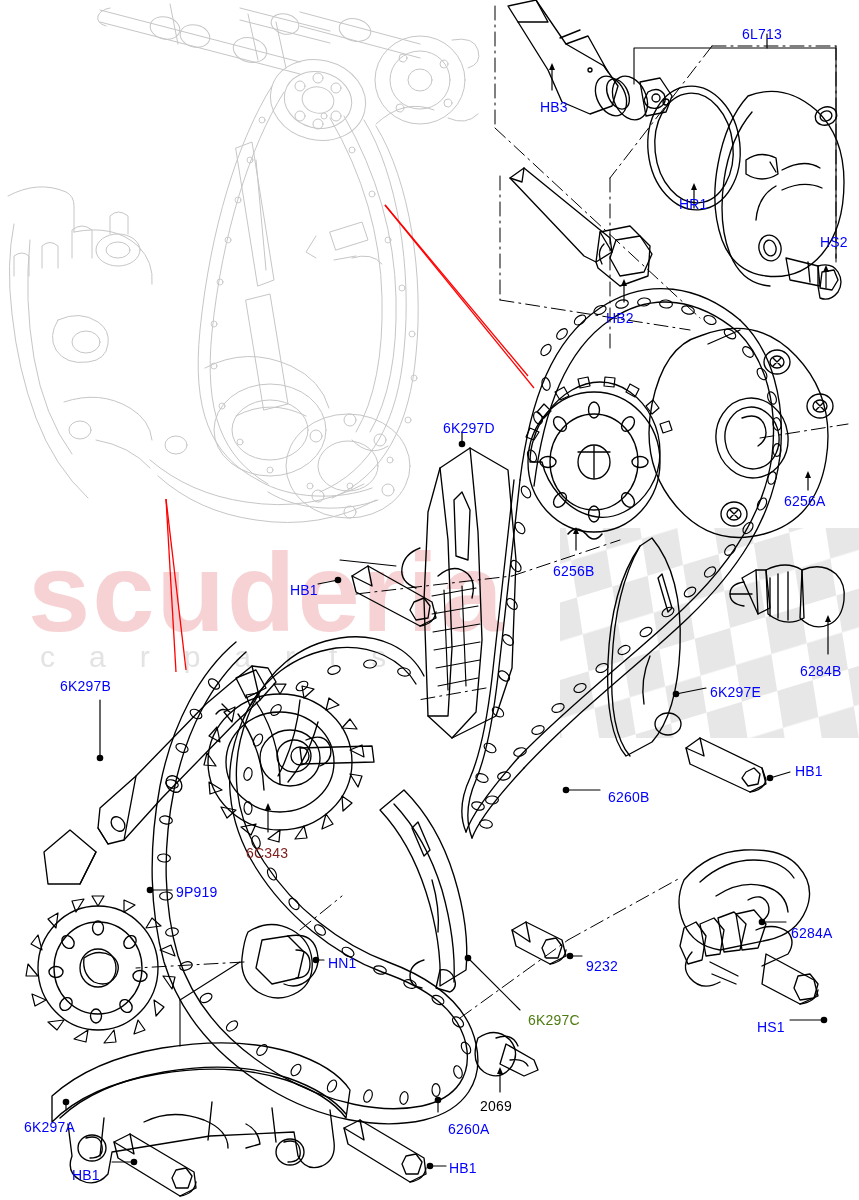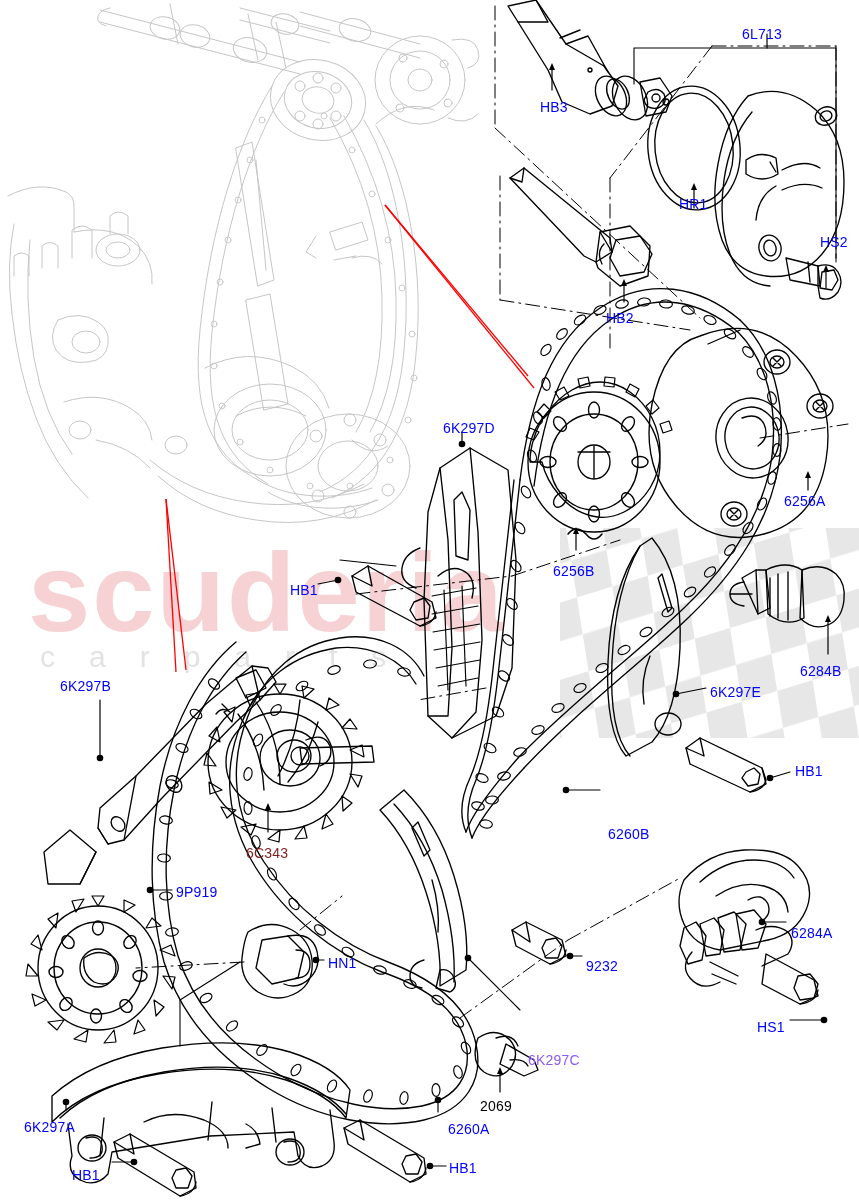--- a/index.html
+++ b/index.html
@@ -617,30 +617,30 @@
       <div class="lbl" style="left: 540px; top: 99px; color: rgb(0, 0, 255);">HB3</div>
       <div class="lbl" style="left: 679px; top: 196px; color: rgb(0, 0, 255);">HR1</div>
       <div class="lbl" style="left: 606px; top: 310px; color: rgb(0, 0, 255);">HB2</div>
       <div class="lbl" style="left: 820px; top: 234px; color: rgb(0, 0, 255);">HS2</div>
       <div class="lbl" style="left: 784px; top: 493px; color: rgb(0, 0, 255);">6256A</div>
       <div class="lbl" style="left: 443px; top: 420px; color: rgb(0, 0, 255);">6K297D</div>
       <div class="lbl" style="left: 553px; top: 563px; color: rgb(0, 0, 255);">6256B</div>
       <div class="lbl" style="left: 290px; top: 582px; color: rgb(0, 0, 255);">HB1</div>
       <div class="lbl" style="left: 800px; top: 663px; color: rgb(0, 0, 255);">6284B</div>
       <div class="lbl" style="left: 710px; top: 684px; color: rgb(0, 0, 255);">6K297E</div>
-      <div class="lbl" style="left: 608px; top: 826px; color: rgb(0, 0, 255);">6260B</div>
+      <div class="lbl" style="left: 608px; top: 789px; color: rgb(0, 0, 255);">6260B</div>
       <div class="lbl" style="left: 795px; top: 763px; color: rgb(0, 0, 255);">HB1</div>
       <div class="lbl" style="left: 60px; top: 678px; color: rgb(0, 0, 255);">6K297B</div>
       <div class="lbl" style="left: 246px; top: 845px; color: #7f1d1d;">6C343</div>
       <div class="lbl" style="left: 176px; top: 884px; color: rgb(0, 0, 255);">9P919</div>
       <div class="lbl" style="left: 328px; top: 955px; color: rgb(0, 0, 255);">HN1</div>
       <div class="lbl" style="left: 791px; top: 925px; color: rgb(0, 0, 255);">6284A</div>
       <div class="lbl" style="left: 757px; top: 1019px; color: rgb(0, 0, 255);">HS1</div>
       <div class="lbl" style="left: 586px; top: 958px; color: rgb(0, 0, 255);">9232</div>
-      <div class="lbl" style="left: 528px; top: 1012px; color: #8b5cf6; margin-top: 40px;">6K297C</div>
+      <div class="lbl" style="left: 528px; top: 1012px; color: #4d7c0f;">6K297C</div>
       <div class="lbl" style="left: 480px; top: 1098px; color: #000000;">2069</div>
       <div class="lbl" style="left: 412px; top: 1121px; color: rgb(0, 0, 255); margin-left: 36px;">6260A</div>
       <div class="lbl" style="left: 24px; top: 1119px; color: rgb(0, 0, 255);">6K297A</div>
       <div class="lbl" style="left: 72px; top: 1167px; color: rgb(0, 0, 255);">HB1</div>
       <div class="lbl" style="left: 449px; top: 1160px; color: rgb(0, 0, 255);">HB1</div>
     </div>
 
 </div>
 
 </body></html>

